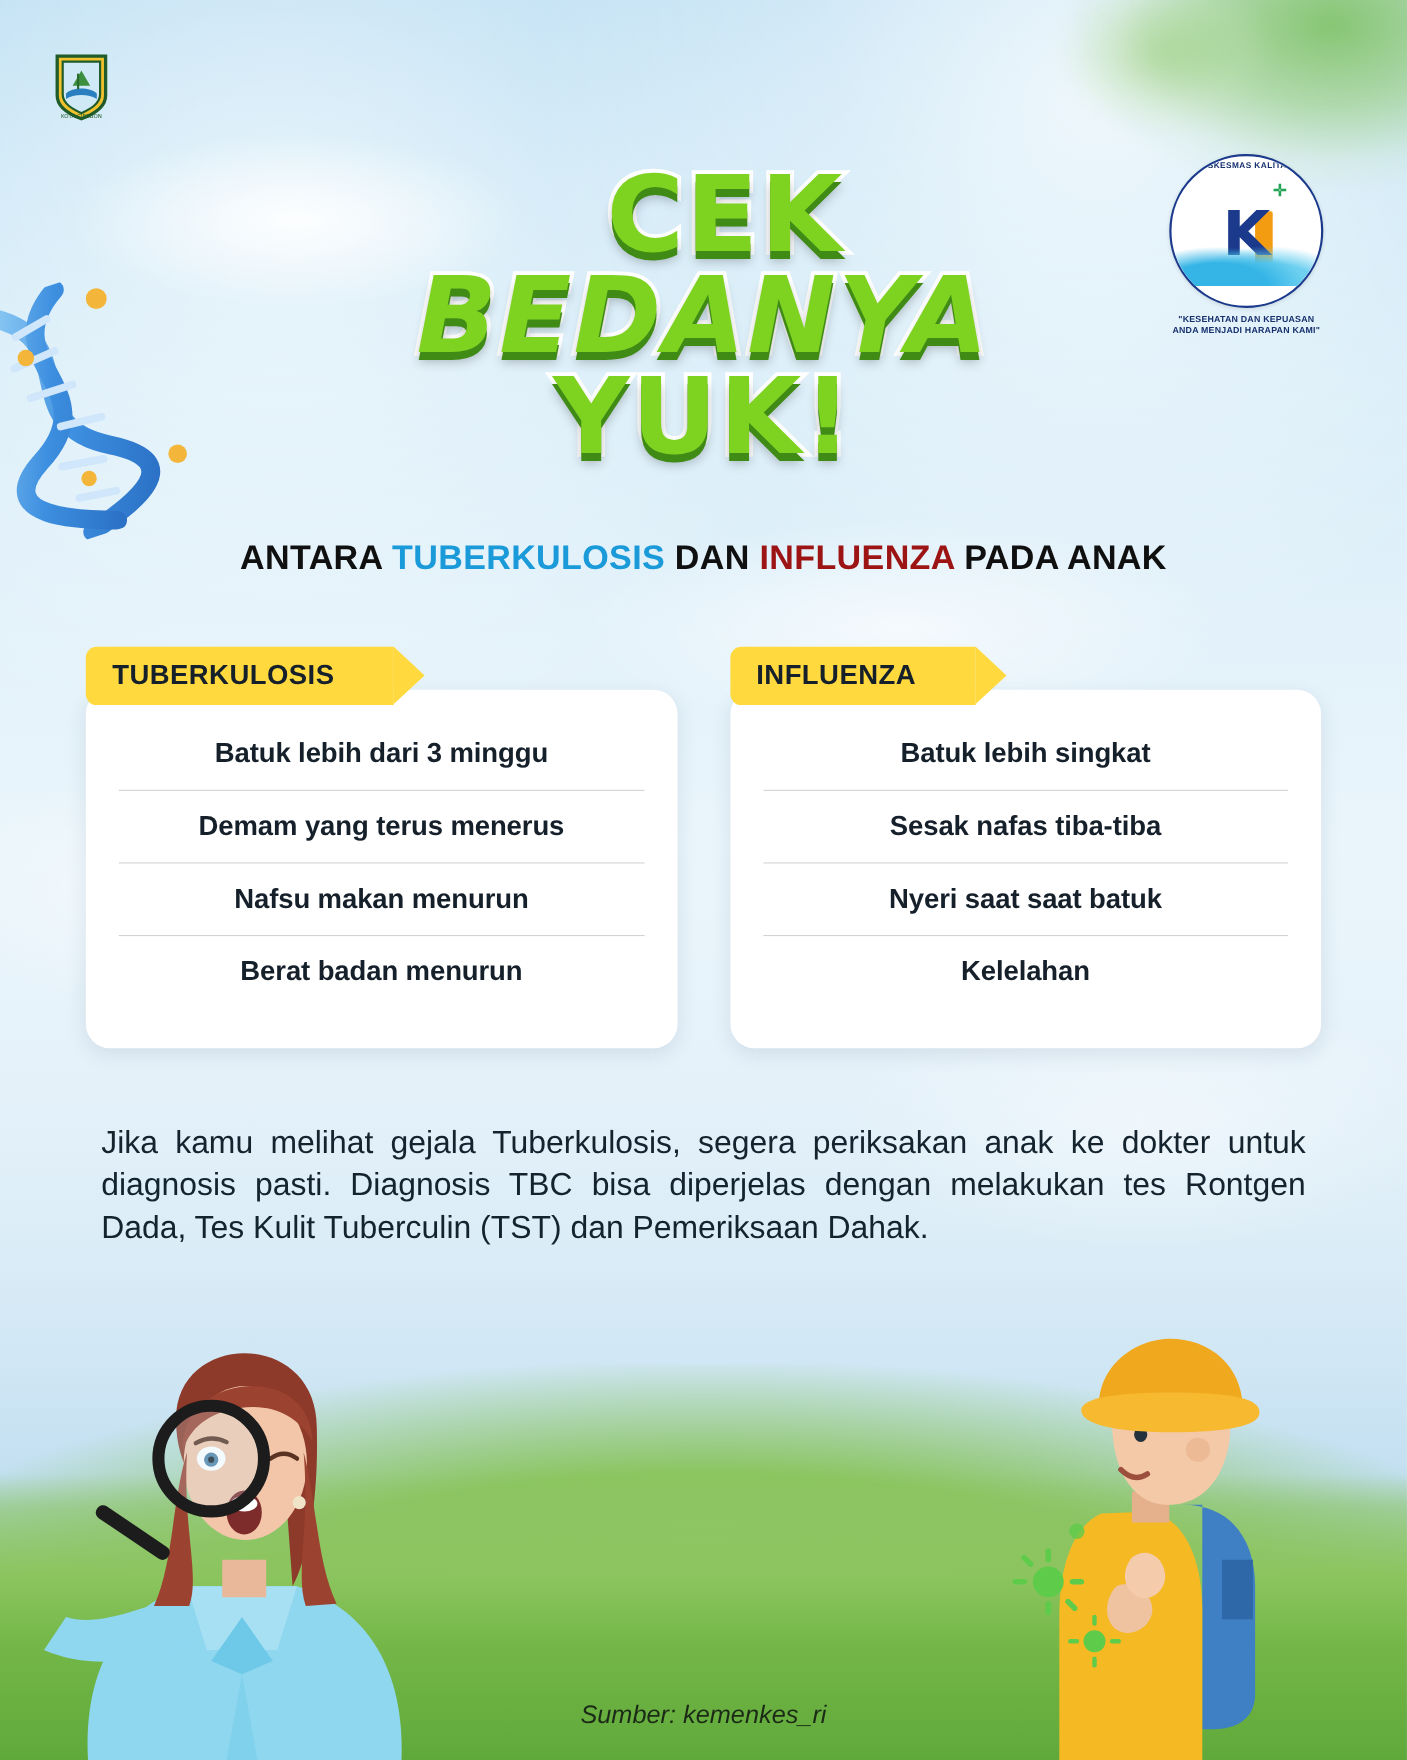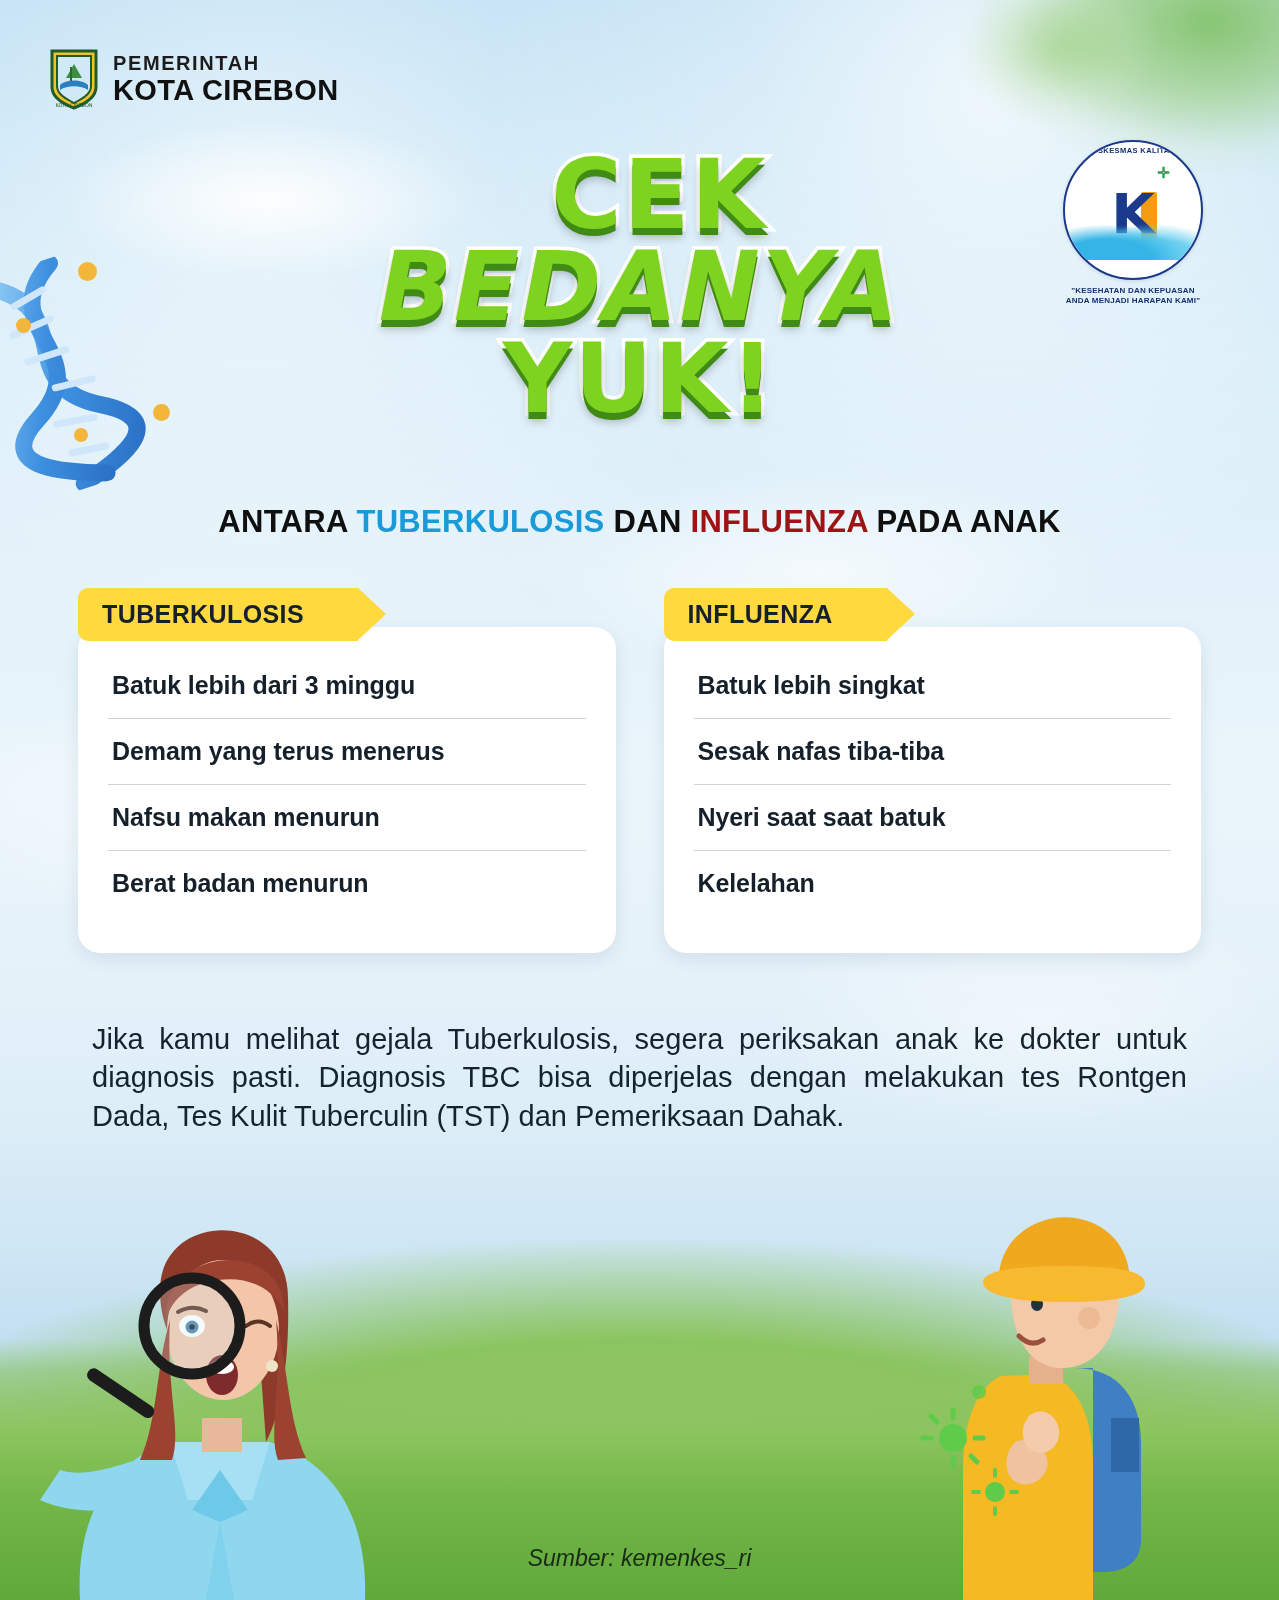--- a/index.html
+++ b/index.html
@@ -150,21 +150,21 @@
     paint-order: stroke fill;
     text-shadow:
       0 7px 0 #3f8b16,
       0 9px 10px rgba(0,0,0,0.25);
   }
   .t1 { font-size: 96px; padding-left: 40px; }
   .t2 { font-size: 96px; margin-top: 2px; font-style: italic; }
   .t3 { font-size: 96px; margin-top: 2px; }
 
   .subtitle {
-    position: absolute; left: 0; right: 0; top: 504px;
+    position: absolute; left: 0; right: 0; top: 489px;
     text-align: center;
     font-size: 31px; font-weight: bold; color: #101010;
     letter-spacing: 0.3px;
   }
   .subtitle .tb { color: #1a9ad9; }
   .subtitle .inf { color: #9c1414; }
 
   
   .cards {
     position: absolute; left: 78px; right: 78px; top: 588px;
@@ -194,20 +194,21 @@
     border-bottom: 26px solid transparent;
     border-left: 28px solid #ffd93d;
   }
   .card-body {
     margin-top: -14px;
     background: #ffffff;
     border-radius: 22px;
     padding: 26px 30px 30px 30px;
     box-shadow: 0 6px 18px rgba(30,60,90,0.10);
     min-height: 326px;
+    text-align: center;
   }
   .sym {
     font-size: 25px; font-weight: bold; color: #15202b;
     padding: 18px 4px 18px 4px;
     letter-spacing: -0.1px;
   }
   .sym + .sym { border-top: 1.5px solid #cfd3d6; }
 
   
   .para {
@@ -273,24 +274,20 @@
 
   <div class="gov-logo-block">
     <svg class="crest" viewBox="0 0 52 64">
       <path d="M4,4 H48 V40 C48,52 34,58 26,61 C18,58 4,52 4,40 Z" fill="#f2c12e" stroke="#1f5c2a" stroke-width="3"></path>
       <path d="M9,9 H43 V39 C43,48 32,53 26,56 C20,53 9,48 9,39 Z" fill="#cfe9f7" stroke="#1f5c2a" stroke-width="2"></path>
       <path d="M26,17 L34,31 H18 Z" fill="#3c8f3f"></path>
       <path d="M12,38 C18,32 34,32 40,38 L40,43 C33,38 19,38 12,43 Z" fill="#2a7fc0"></path>
       <rect x="22" y="20" width="2" height="14" fill="#2a6b2c"></rect>
       <text x="26" y="60" font-size="5" text-anchor="middle" fill="#1f5c2a" font-family="DejaVu Sans, sans-serif">KOTA CIREBON</text>
     </svg>
-    <div class="gov-text">
-      <div class="line1">PEMERINTAH</div>
-      <div class="line2">KOTA CIREBON</div>
-    </div>
   </div>
 
   <div class="pkm-logo">
     <div class="pkm-circle">
       <div class="pkm-arc-text">UPT PUSKESMAS KALITANJUNG</div>
       <div class="pkm-bar"></div>
       <div class="pkm-k">K</div>
       <div class="pkm-cross">✛</div>
       <div class="pkm-wave"></div>
     </div>

